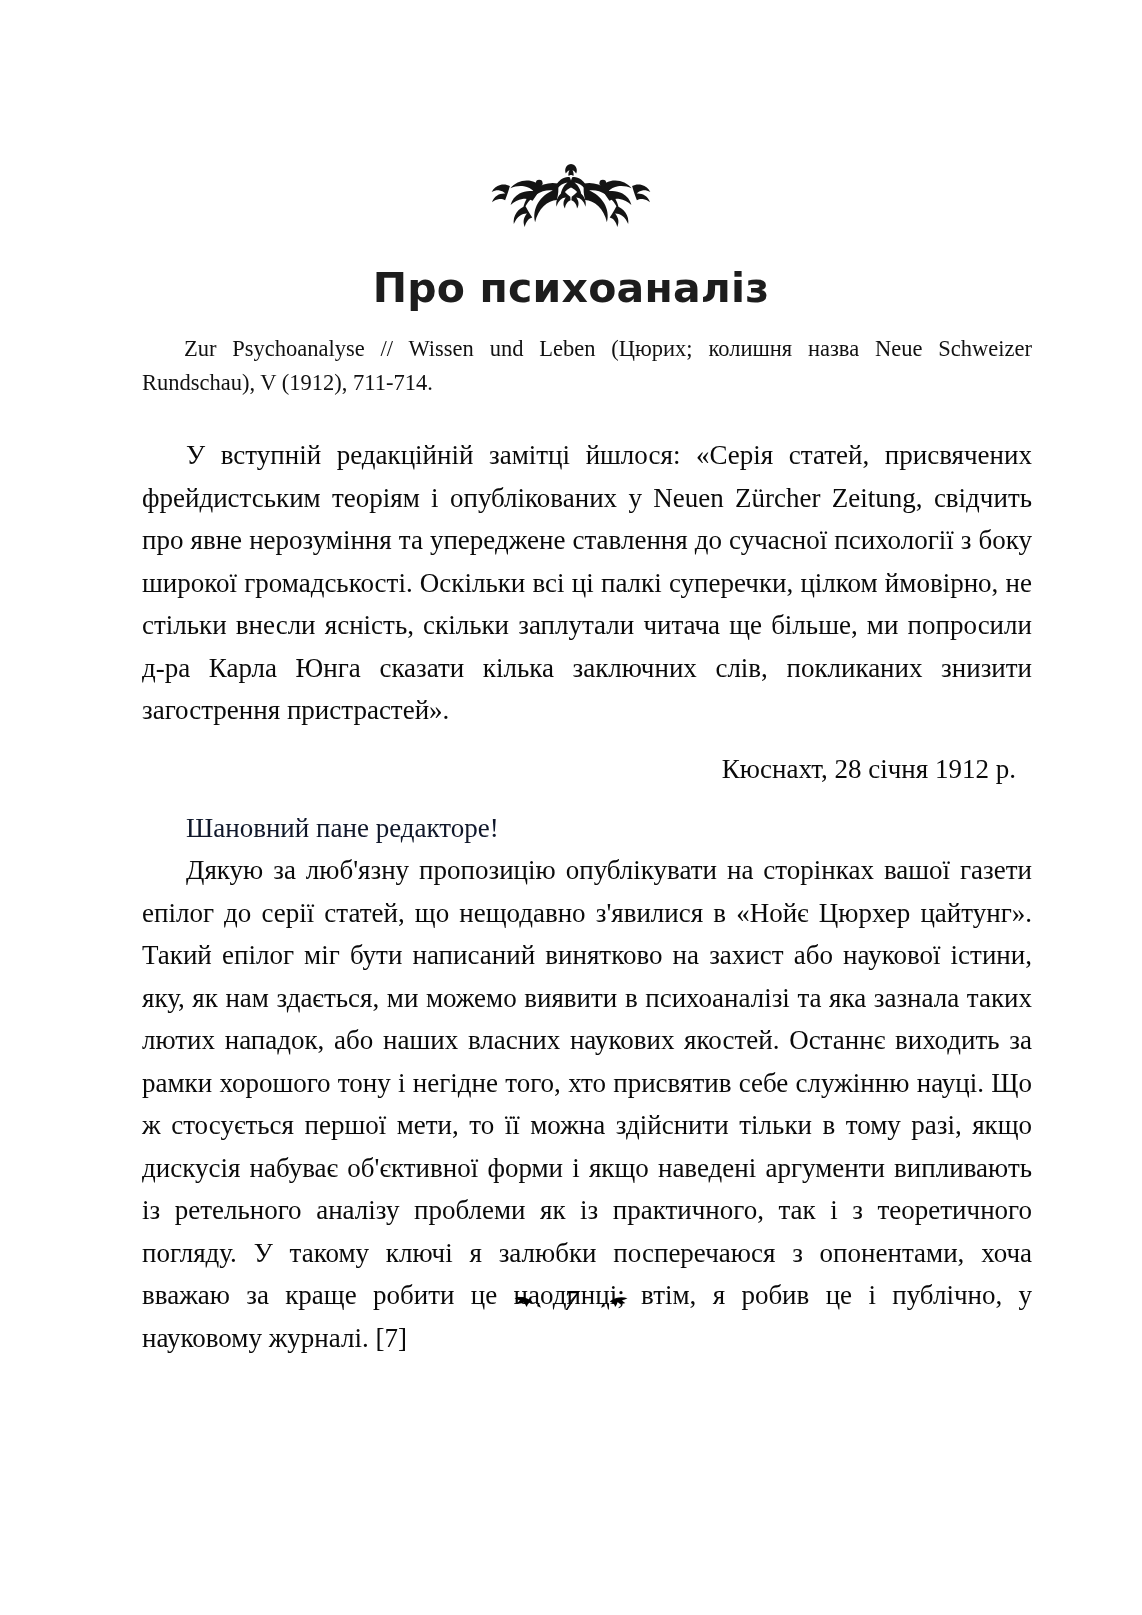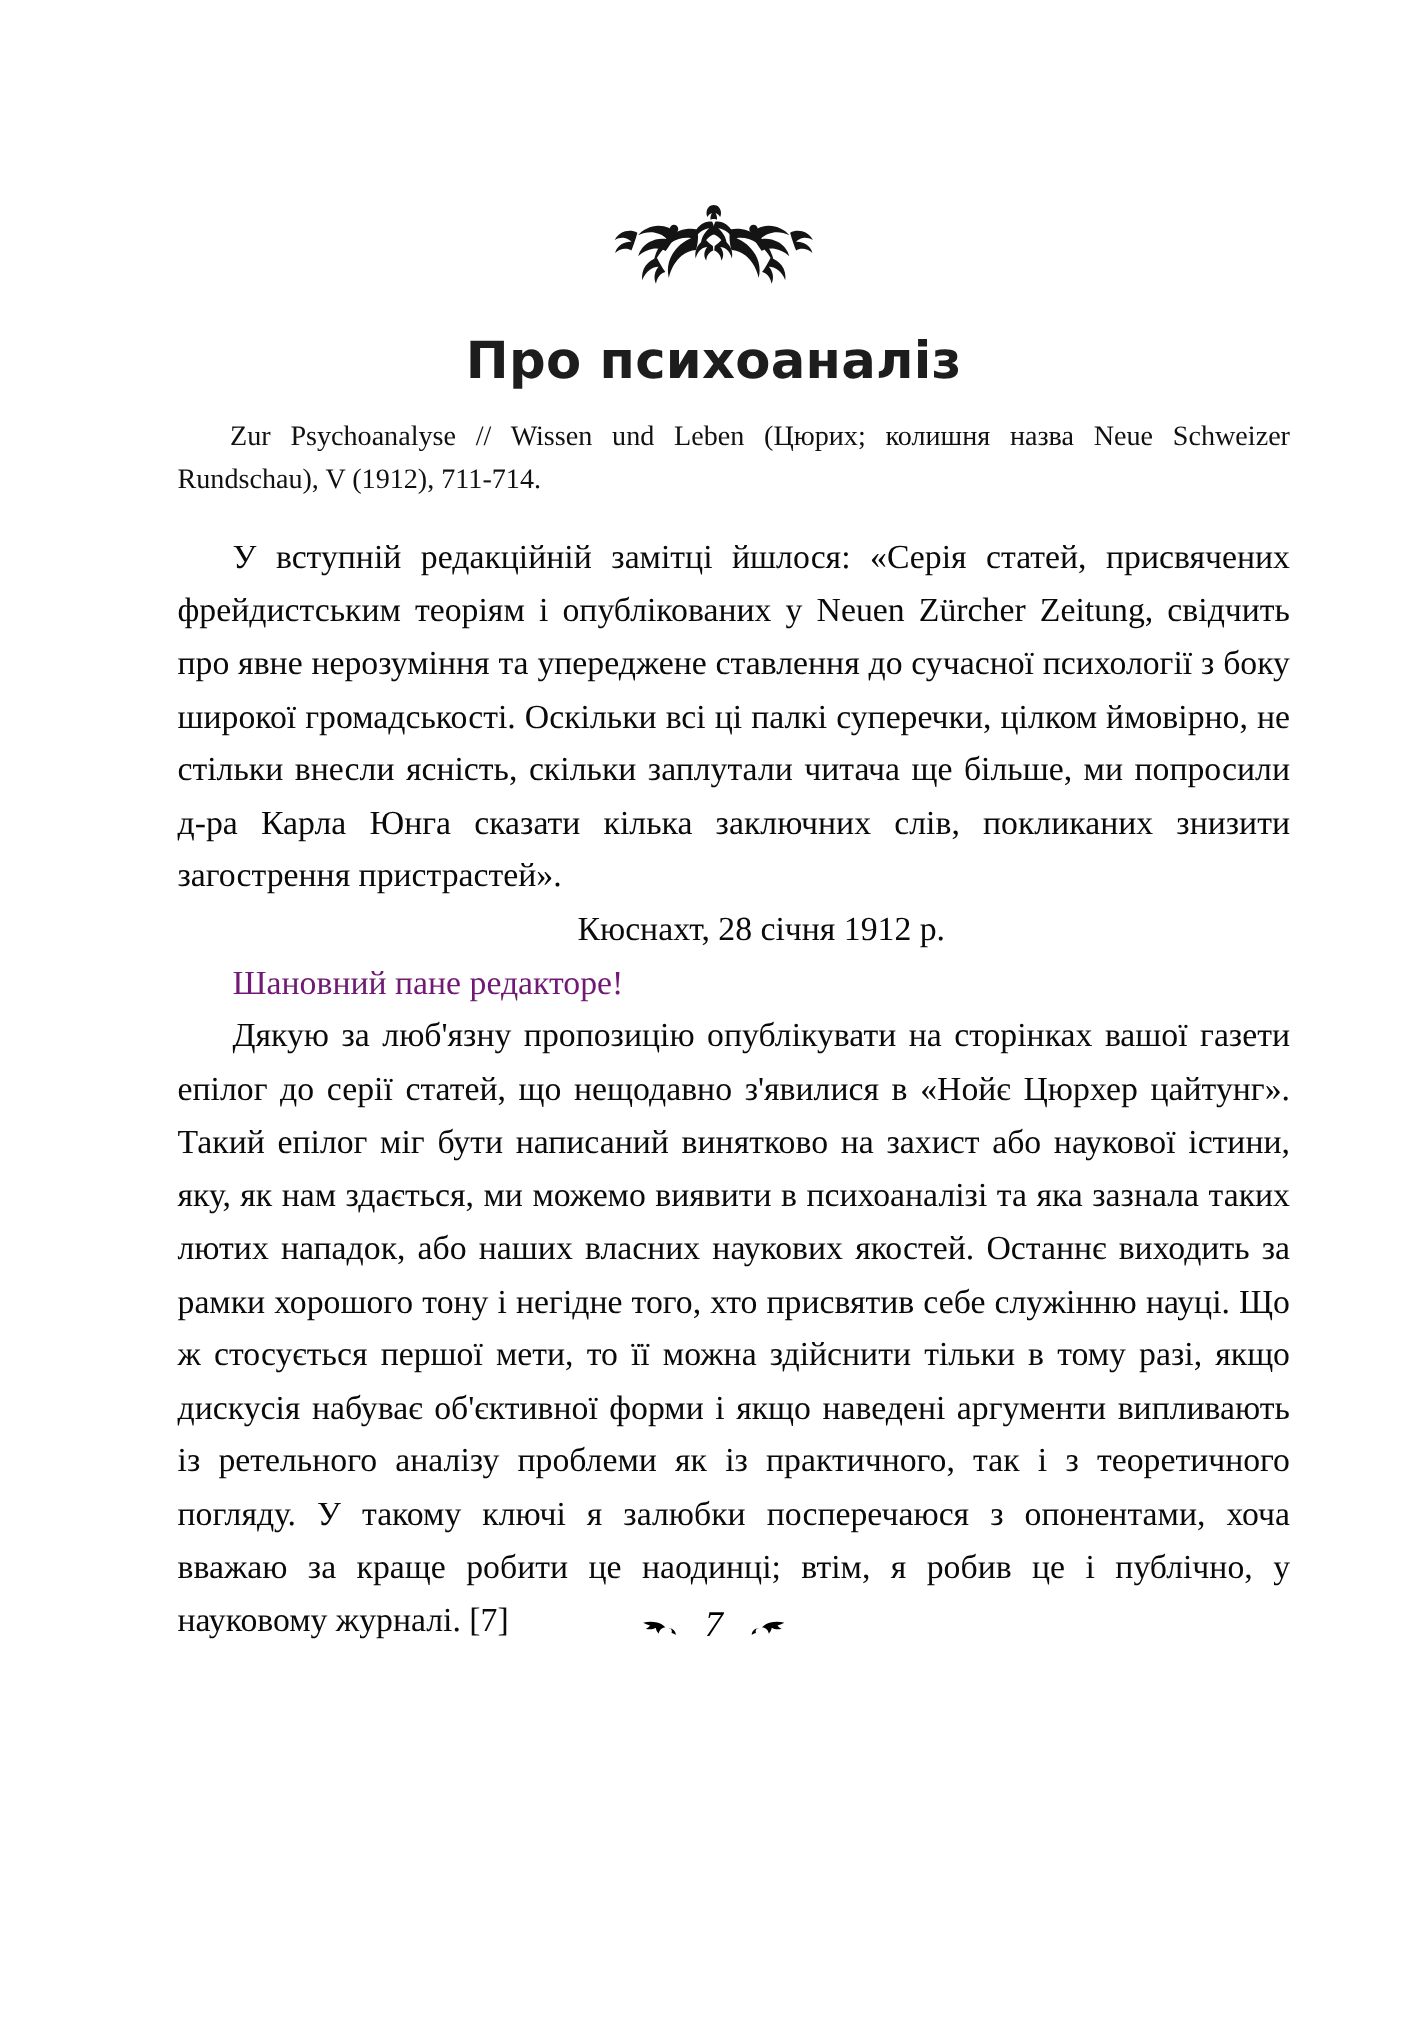--- a/index.html
+++ b/index.html
@@ -61,38 +61,38 @@
   }
 
   .body-para {
     margin: 0;
     font-size: 27px;
     line-height: 1.575;
     text-align: justify;
     text-indent: 44px;
     color: #0a0a0a;
   }
-  .body-para.gap-lg { margin-top: 24px; }
+  .body-para.gap-lg { margin-top: 34px; }
 
   .dateline {
-    margin: 0;
+    margin: 16px;
     font-size: 27px;
     line-height: 1.575;
-    text-align: center;
+    text-align: right;
     text-indent: 44px;
     color: #0a0a0a;
   }
 
   .salutation {
     margin: 0;
     font-size: 27px;
     line-height: 1.575;
     text-align: left;
     text-indent: 44px;
-    color: #701a75;
+    color: #0f172a;
   }
 
   
   .page-footer {
     position: absolute;
     left: 0;
     right: 0;
     bottom: 94px;
     display: flex;
     align-items: center;

